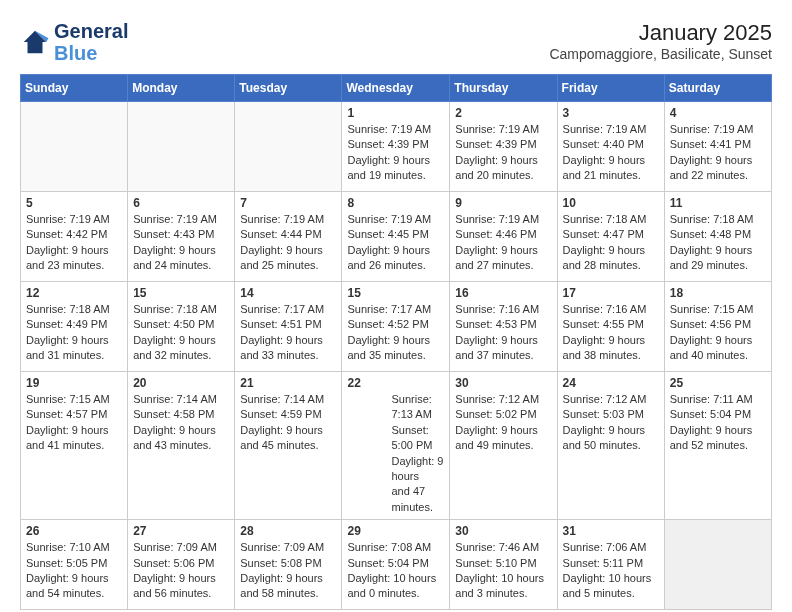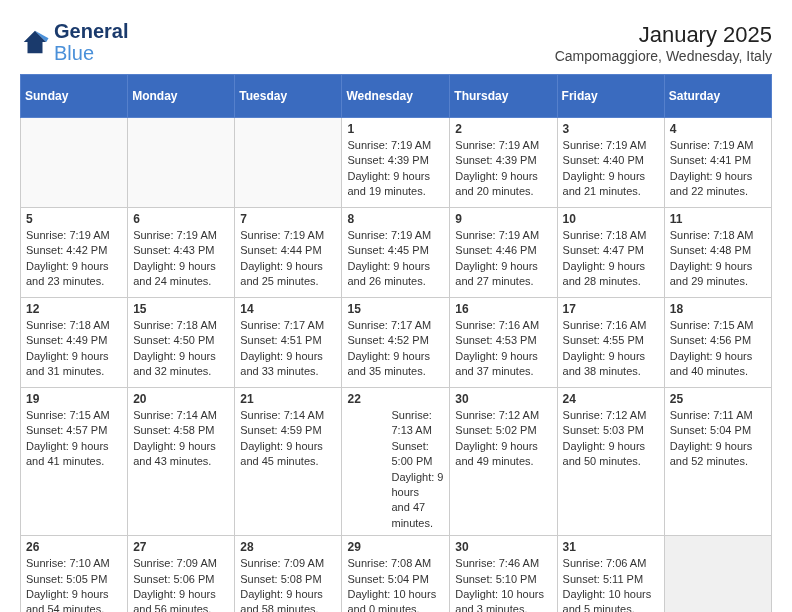--- a/index.html
+++ b/index.html
@@ -6,21 +6,21 @@
     body {
       font-family: Arial, sans-serif;
       background: #fff;
       width: 792px;
       min-height: 612px;
       padding: 20px;
     }
     .header {
       display: flex;
       justify-content: space-between;
-      align-items: flex-end;
+      align-items: flex-start;
       margin-bottom: 10px;
     }
     .logo {
       display: flex;
       align-items: center;
     }
     .logo-icon {
       width: 30px;
       height: 30px;
       margin-right: 4px;
@@ -39,21 +39,21 @@
     }
     .calendar {
       width: 100%;
       border-collapse: collapse;
       border: 1px solid #ccc;
     }
     .calendar th {
       background-color: #3a6bbf;
       color: #fff;
       font-size: 12px;
-      padding: 14px 4px;
+      padding: 6px 4px;
       text-align: left;
       border: 1px solid #5580cc;
       font-weight: bold;
     }
     .calendar td {
       border: 1px solid #ccc;
       vertical-align: top;
       padding: 4px 5px;
       font-size: 10px;
       color: #333;
@@ -84,26 +84,26 @@
 <body>
 
 <div class="header">
   <div class="logo">
     <svg class="logo-icon" viewBox="0 0 40 40">
       <polygon points="20,5 35,20 30,20 30,35 10,35 10,20 5,20" fill="#1a3a6c"></polygon>
       <polygon points="20,5 38,15 35,20" fill="#4a90d9"></polygon>
     </svg>
     <div>
       <div style="font-size:20px;font-weight:bold;color:#1a3a6c;line-height:1.1">General</div>
-      <div style="font-size:20px;font-weight:normal;color:#4a90d9;line-height:1.1">Blue</div>
+      <div style="font-size:20px;font-weight:bold;color:#4a90d9;line-height:1.1">Blue</div>
     </div>
   </div>
   <div class="title-block">
     <div class="month-title">January 2025</div>
-    <div class="location">Campomaggiore, Wednesday, Italy</div>
+    <div class="location">Campomaggiore, Basilicate, Sunset</div>
   </div>
 </div>
 
 <table class="calendar">
   <thead>
     <tr>
       <th>Sunday</th>
       <th>Monday</th>
       <th>Tuesday</th>
       <th>Wednesday</th>

